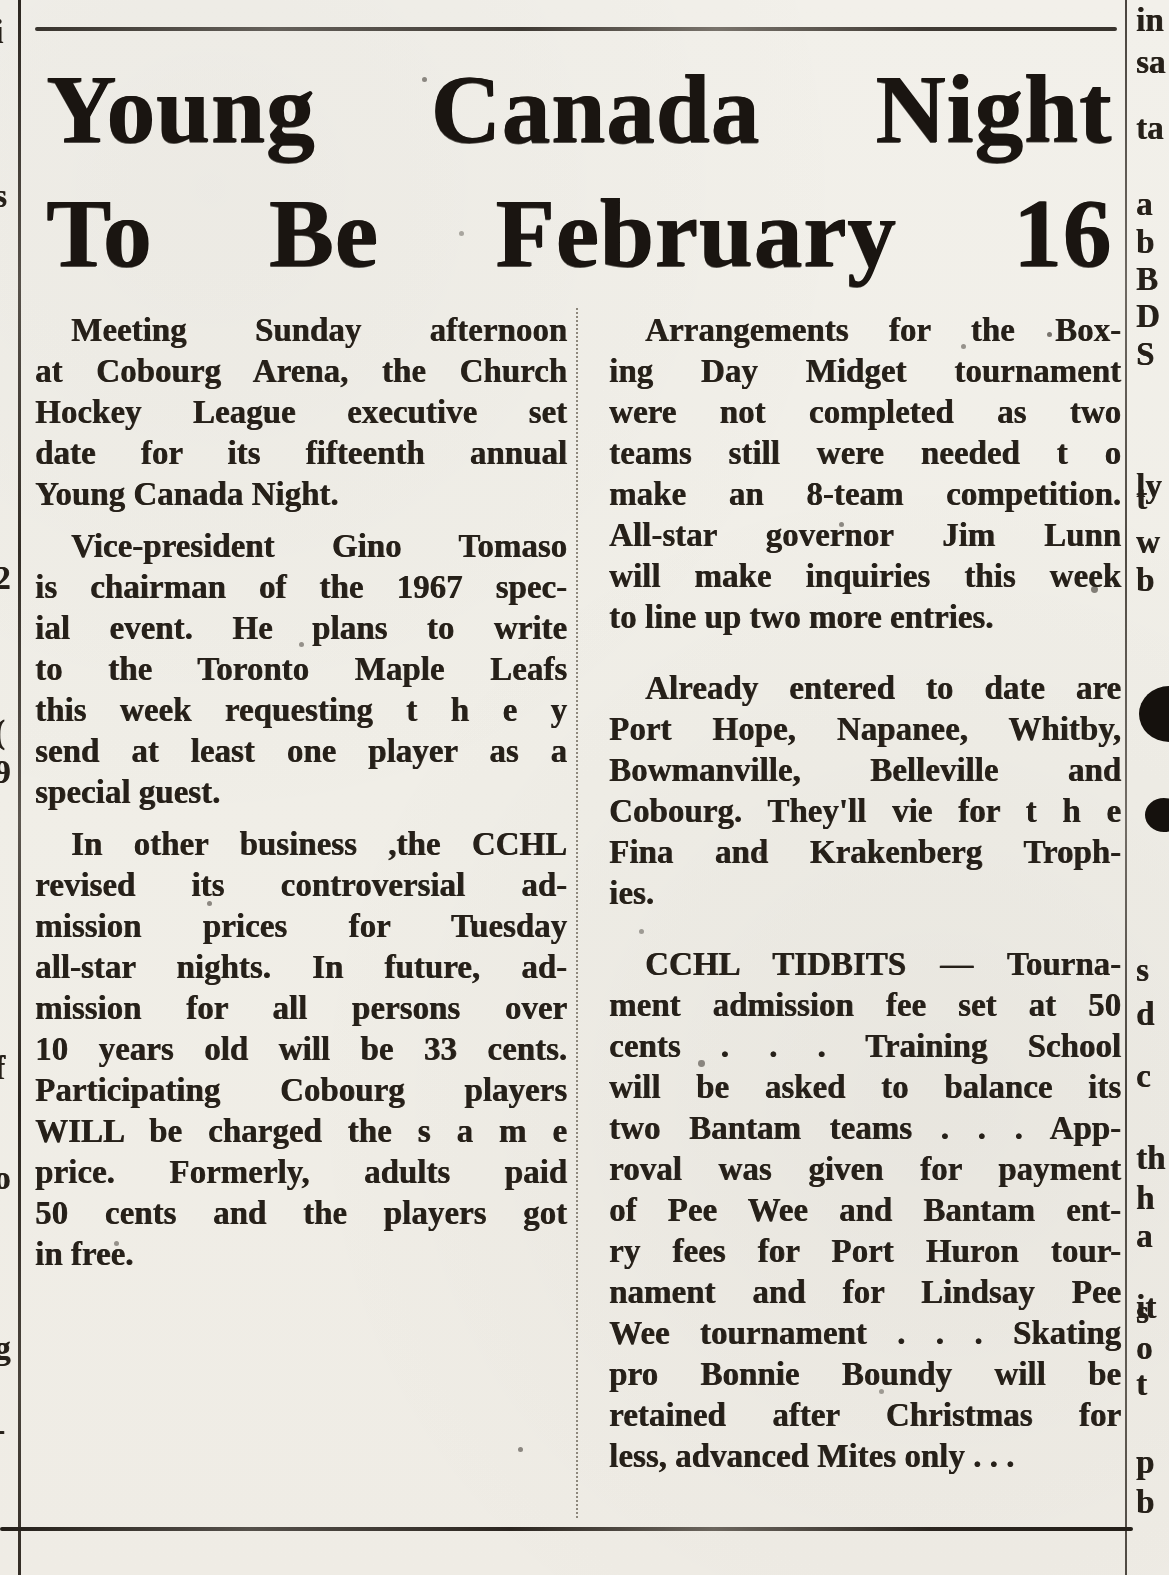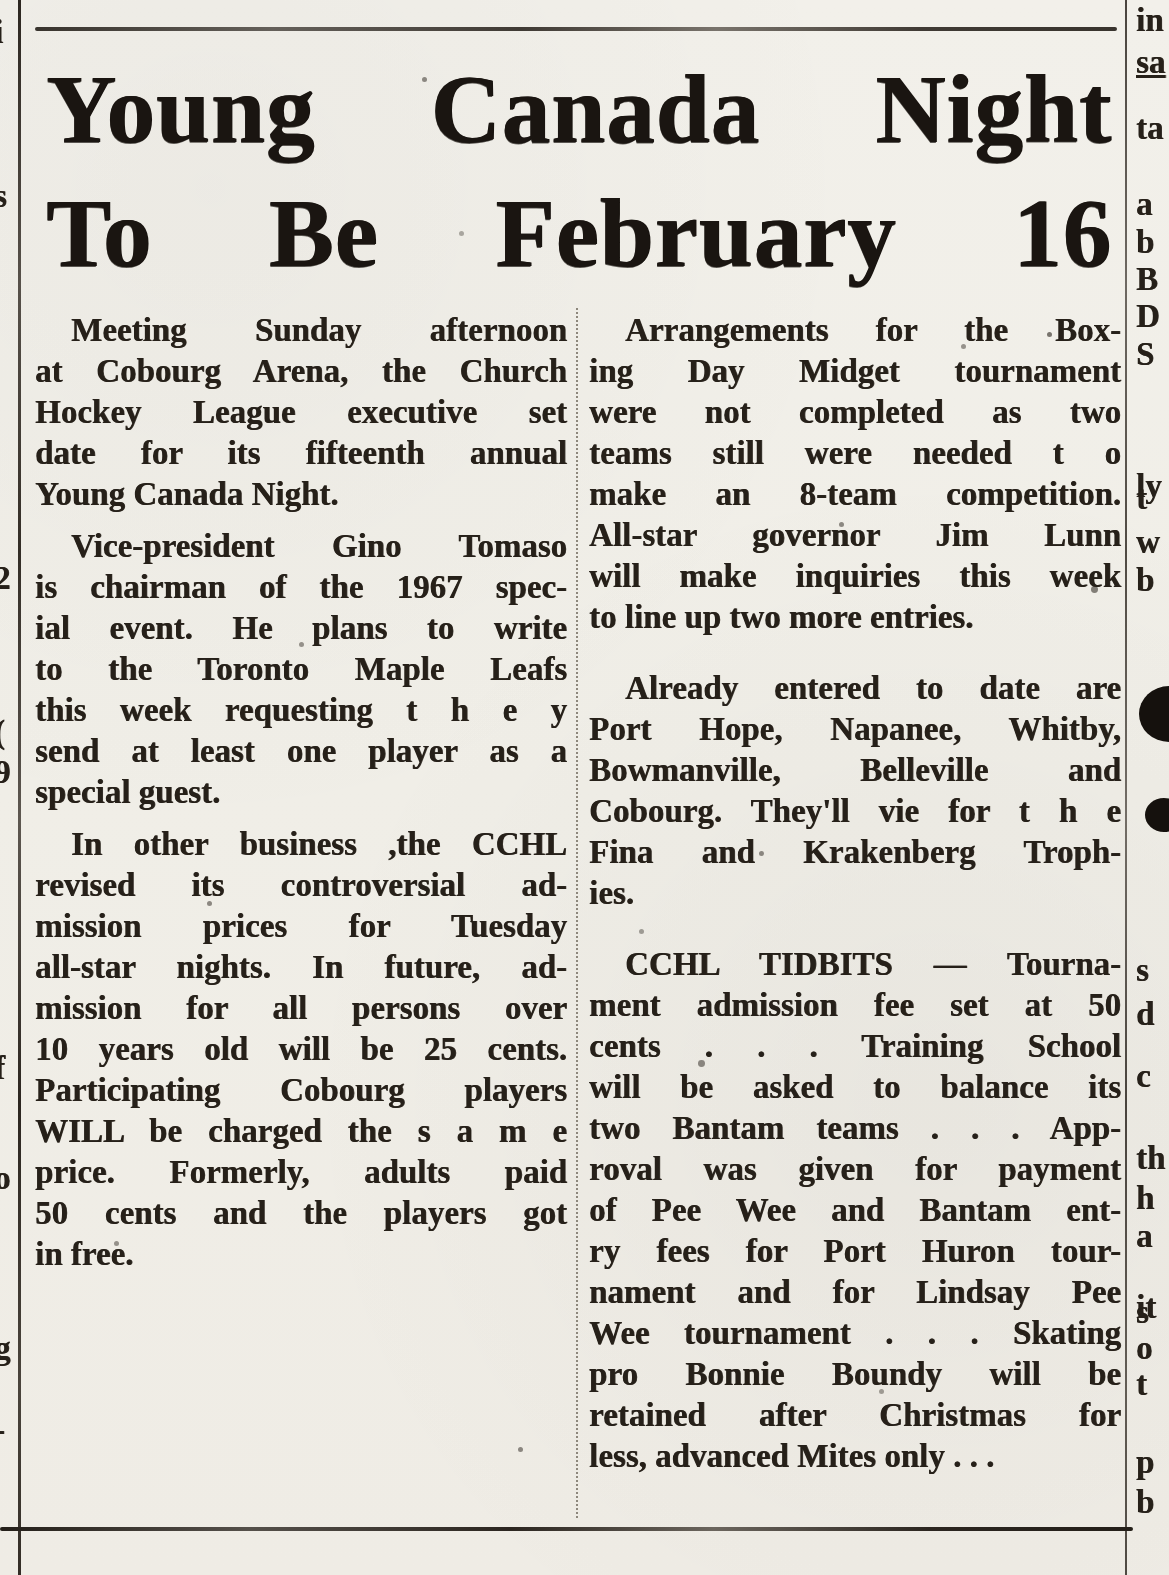--- a/index.html
+++ b/index.html
@@ -55,21 +55,21 @@
   .article-body { position: absolute; top: 310px; left: 35px; width: 1086px; }
   .col {
     position: absolute; top: 0; width: 532px;
     font-size: 33px; line-height: 41px; font-weight: 700;
     text-shadow: 0.6px 0 0 rgba(38,32,25,.85);
     color: var(--ink);
   }
   .col.left  { left: 0; }
   .col.right { left: 554px; }
   .para { margin-bottom: 11px; }
-  .col.right .para { margin-bottom: 30px; }
+  .col.right .para { margin-bottom: 30px; margin-left: 20px; }
   .line { text-align: justify; text-align-last: justify; }
   .line.first { text-indent: 36px; }
   .line.last  { text-align-last: left; }
 
   
   .margin-strip { position: absolute; top: 0; bottom: 0; overflow: hidden; }
   .margin-strip.left-strip  { left: 0; width: 15px; }
   .margin-strip.right-strip { left: 1131px; width: 38px; }
   .frag {
     position: absolute; font-weight: 700; font-size: 33px; line-height: 36px;
@@ -135,21 +135,21 @@
         <div class="line">this week requesting t h e y</div>
         <div class="line">send at least one player as a</div>
         <div class="line last">special guest.</div>
       </div>
       <div class="para">
         <div class="line first">In other business ,the CCHL</div>
         <div class="line">revised its controversial ad-</div>
         <div class="line">mission prices for Tuesday</div>
         <div class="line">all-star nights. In future, ad-</div>
         <div class="line">mission for all persons over</div>
-        <div class="line">10 years old will be 25 cents.</div>
+        <div class="line">10 years old will be 33 cents.</div>
         <div class="line">Participating Cobourg players</div>
         <div class="line">WILL be charged the s a m e</div>
         <div class="line">price. Formerly, adults paid</div>
         <div class="line">50 cents and the players got</div>
         <div class="line last">in free.</div>
       </div>
     </div>
   <div class="col right">
       <div class="para">
         <div class="line first">Arrangements for the Box-</div>
@@ -193,21 +193,21 @@
     <span class="frag" style="top: 560px;">2</span>
     <span class="frag" style="top: 714px;">(</span>
     <span class="frag" style="top: 754px;">9</span>
     <span class="frag" style="top: 1050px;">f</span>
     <span class="frag" style="top: 1160px;">o</span>
     <span class="frag" style="top: 1330px;">g</span>
     <span class="frag" style="top: 1412px;">-</span>
   </div>
 <div class="margin-strip right-strip">
     <span class="frag" style="top: 2px; font-family: Liberation Serif, serif;">in</span>
-    <span class="frag" style="top: 44px; text-decoration: underline;">sa</span>
+    <span class="frag" style="top: 44px;">sa</span>
     <span class="frag" style="top: 82px; margin-top: 28px;">ta</span>
     <span class="frag" style="top: 186px;">a</span>
     <span class="frag" style="top: 224px;">b</span>
     <span class="frag" style="top: 261px;">B</span>
     <span class="frag" style="top: 298px;">D</span>
     <span class="frag" style="top: 336px;">S</span>
     <span class="frag" style="top: 468px;">ly</span>
     <span class="frag" style="top: 480px;">t</span>
     <span class="frag" style="top: 524px;">w</span>
     <span class="frag" style="top: 562px;">b</span>

